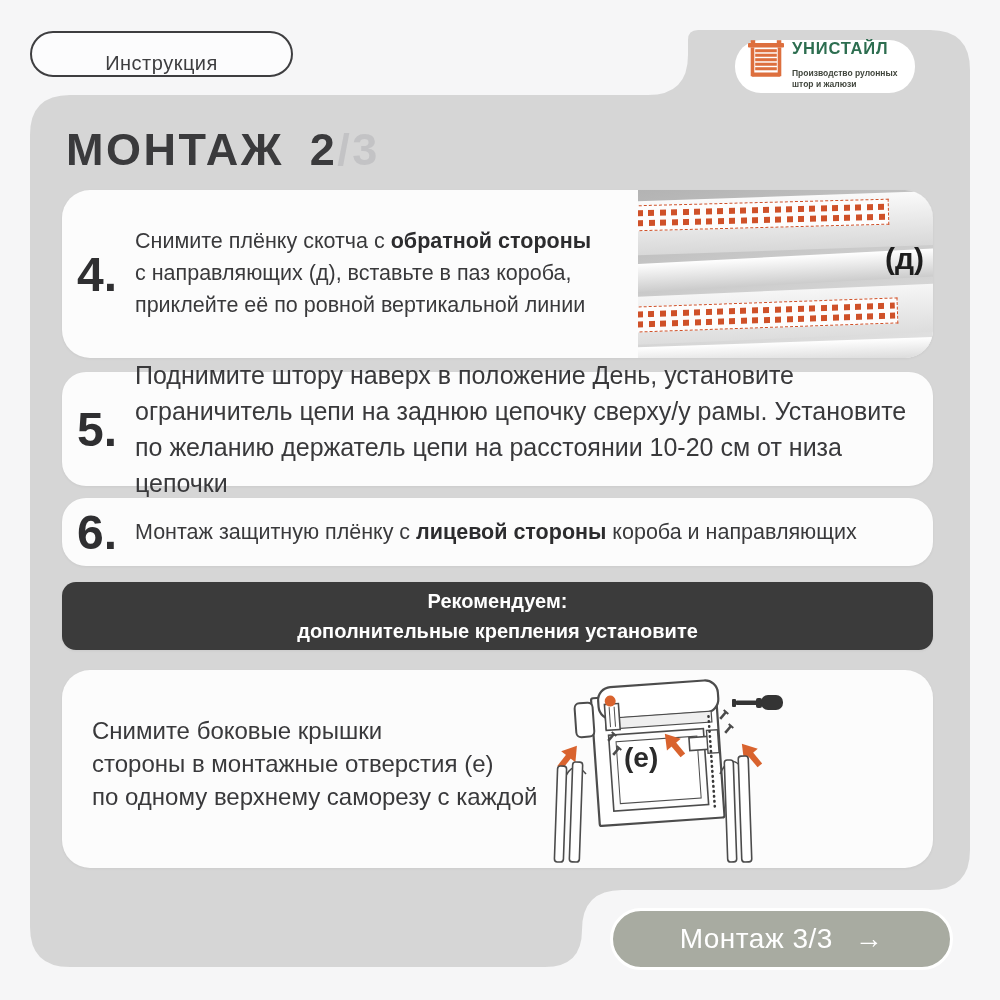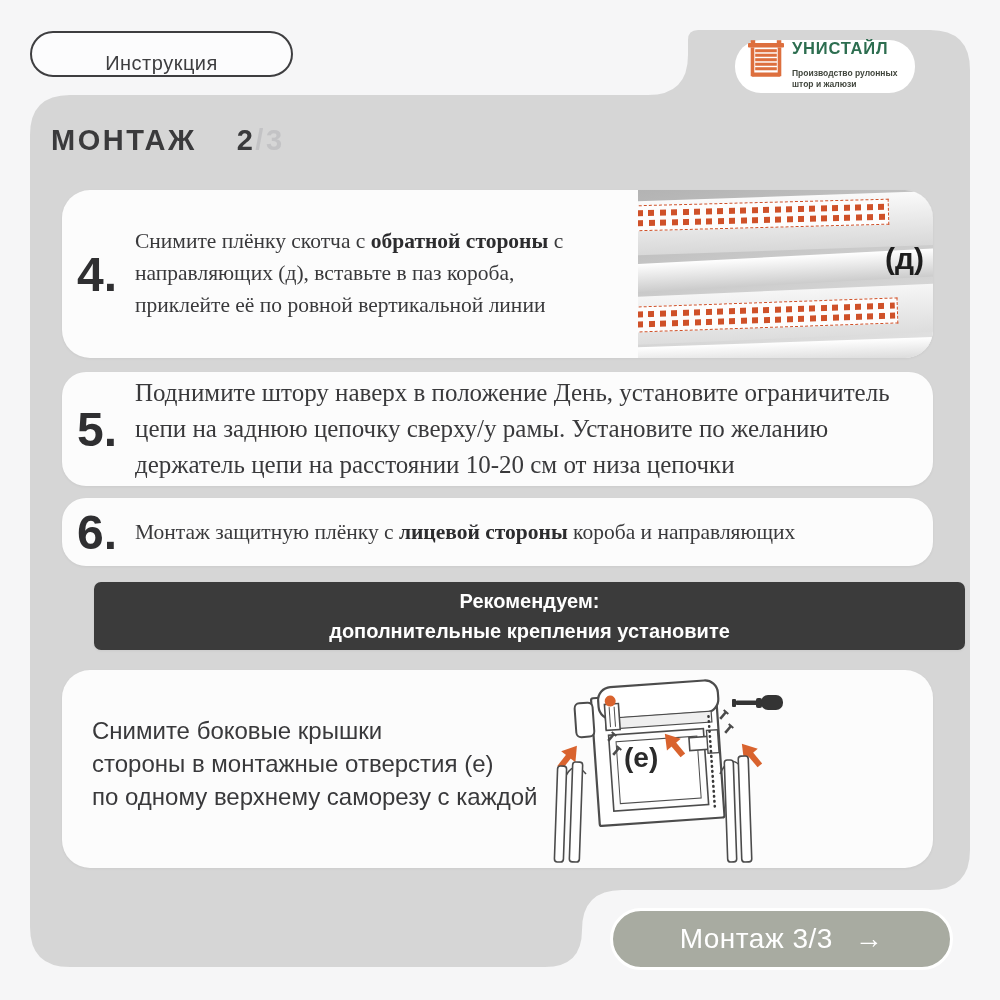--- a/index.html
+++ b/index.html
@@ -14,30 +14,30 @@
          font-size:20px;letter-spacing:.5px;color:#3e3e40;}
   .logo{position:absolute;left:735px;top:40px;width:180px;height:53px;background:#fff;
         border-radius:26px;display:flex;padding-left:13px;box-sizing:border-box;
         gap:8px;z-index:2;}
   .logo-icon{width:36px;height:40px;flex-shrink:0;}
   .logo-name{font-size:16.5px;font-weight:bold;color:#2d6e50;letter-spacing:.8px;line-height:17px;}
   .logo-tagline{font-size:8.5px;font-weight:bold;color:#41463d;line-height:10.5px;margin-top:11px;}
   .logo-tagline span{display:block;}
 
   
-  .title{position:absolute;left:51px;top:124px;display:flex;gap:40px;z-index:2;
-         font-size:29px;font-weight:bold;letter-spacing:2.5px;color:#3a3a3c;}
+  .title{position:absolute;left:66px;top:124px;display:flex;gap:26px;z-index:2;
+         font-size:45px;font-weight:bold;letter-spacing:2.5px;color:#3a3a3c;}
   .pg-rest{color:#c3c3c5;}
 
   
   .card{position:absolute;left:62px;width:871px;background:#fcfcfc;z-index:1;
         box-shadow:0 1px 3px rgba(0,0,0,.05);}
   .step{display:flex;align-items:center;}
   .step-num{flex-shrink:0;width:58px;padding-left:15px;font-size:48px;font-weight:bold;color:#2f2f31;}
-  .step-text{color:#39393b;font-family:Liberation Serif, serif;}
+  .step-text{color:#39393b;}
   .step-text b{color:#2c2c2e;}
   .step4{top:190px;height:168px;border-radius:28px;}
   .step4 .step-text{width:458px;font-size:21.5px;line-height:1.48;}
   .step5{top:372px;height:114px;border-radius:24px;}
   .step5 .step-text{width:785px;font-size:25px;line-height:1.45;}
   .step6{top:498px;height:68px;border-radius:24px;}
   .step6 .step-text{width:790px;font-size:21.5px;}
 
   
   .photo{position:absolute;left:576px;top:0;width:295px;height:168px;border-radius:0 28px 28px 0;
@@ -49,23 +49,23 @@
   .b4{top:152px;height:24px;background:linear-gradient(#ffffff,#d5d5d5);transform:rotate(-2deg);}
   .tape{position:absolute;left:-4px;width:255px;height:26px;box-sizing:border-box;background:#fdfdfd;
         border:1.5px dashed #cf5129;display:flex;flex-direction:column;justify-content:space-evenly;}
   .tape .dots{height:6.5px;margin:0 2px;
         background:repeating-linear-gradient(90deg,#cf5129 0 6px,transparent 6px 11.5px);}
   .t1{top:12px;transform:rotate(-1.5deg);}
   .t2{top:112px;width:264px;transform:rotate(-2deg);}
   .photo-label{position:absolute;right:9px;top:52px;font-size:30px;font-weight:bold;color:#1d1d1d;}
 
   
-  .banner{top:582px;height:68px;border-radius:7px;background:#3b3b3b;color:#fff;
+  .banner{top:582px;height:68px;border-radius:14px;background:#3b3b3b;color:#fff;
           display:flex;flex-direction:column;align-items:center;justify-content:center;
-          font-size:20px;font-weight:600;line-height:30px;margin-left:32px;}
+          font-size:20px;font-weight:600;line-height:30px;}
 
   
   .final{top:670px;height:198px;border-radius:28px;}
   .final-text{position:absolute;left:30px;top:44px;font-size:24px;line-height:33px;}
   .final-text span{display:block;}
   .diagram{position:absolute;left:478px;top:4px;}
 
   
   .next-btn{position:absolute;left:610px;top:908px;width:343px;height:62px;box-sizing:border-box;
             background:#a8aba1;border:3px solid #fff;border-radius:32px;z-index:2;cursor:pointer;

